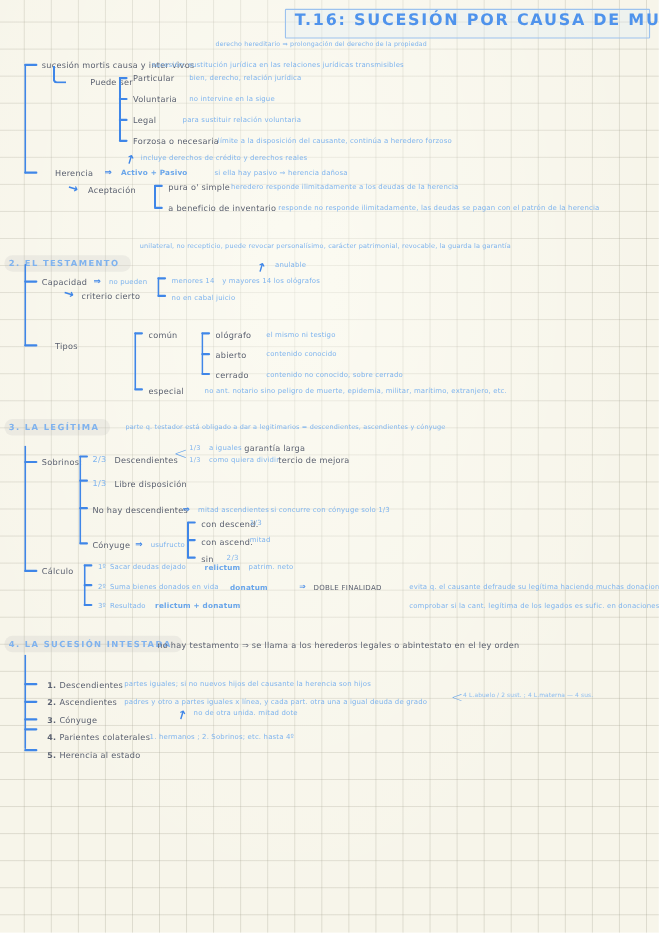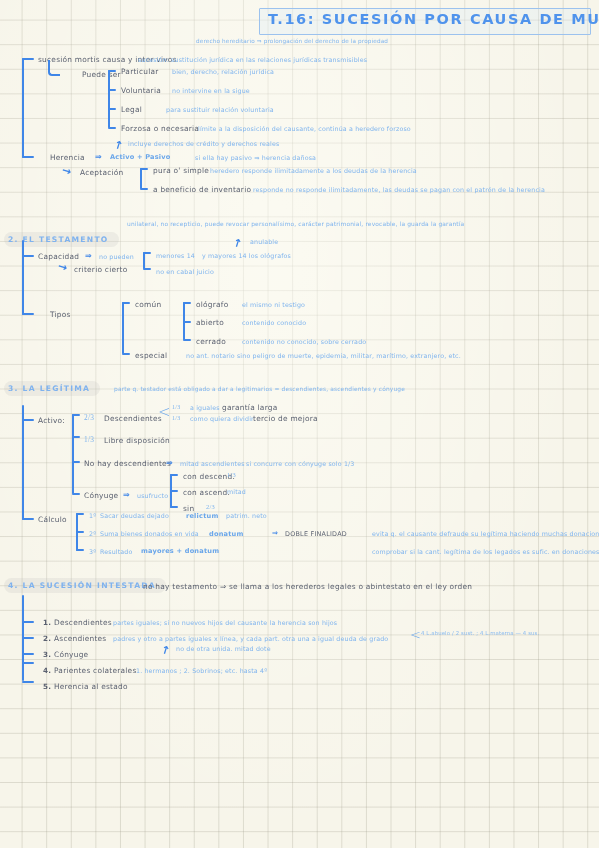--- a/index.html
+++ b/index.html
@@ -89,21 +89,20 @@
   .h-blue-b {
     color: #6aa6ea;
     font-size: 6.6px;
     font-weight: bold;
     letter-spacing: 0.2px;
   }
   .h-frac {
     color: #7fb4ee;
     font-size: 7.4px;
     letter-spacing: 0.3px;
-    font-family: Liberation Serif, serif;
   }
   .h-tiny {
     color: #8cbcf0;
     font-size: 5.4px;
     letter-spacing: 0.1px;
   }
   .arrow {
     color: #3f86e8;
     font-size: 8px;
     font-weight: bold;
@@ -273,21 +272,21 @@
   <div class="ink h-dark blurry" style="left:135px; top:351px;">especial</div>
   <div class="ink h-blue blurry" style="left:186px; top:352px;">no ant. notario sino peligro de muerte, epidemia, militar, marítimo, extranjero, etc.</div>
 
   <div class="sec-head" style="left:4px; top:381px;">3. LA LEGÍTIMA</div>
   <div class="ink h-blue blurry" style="left:114px; top:386px; font-size:5.9px;">parte q. testador está obligado a dar a legitimarios = descendientes, ascendientes y cónyuge</div>
 
   <div class="spine" style="left:22px; top:405px; height:115px;"></div>
   <div class="hline" style="left:22px; top:419px; width:12px;"></div>
   <div class="hline" style="left:22px; top:518px; width:12px;"></div>
 
-  <div class="ink h-dark blurry" style="left:38px; top:416px;">Activo:</div>
+  <div class="ink h-dark blurry" style="left:38px; top:416px;">Sobrinos:</div>
 
   <div class="bracket" style="left:72px; top:414px; height:80px;"></div>
   <div class="tick" style="left:72px; top:414px;"></div>
   <div class="tick" style="left:72px; top:436px;"></div>
   <div class="tick" style="left:72px; top:461px;"></div>
   <div class="tick" style="left:72px; top:493px;"></div>
 
   <div class="ink h-frac blurry" style="left:84px; top:413px;">2/3</div>
   <div class="ink h-dark blurry" style="left:104px; top:414px;">Descendientes</div>
 
@@ -340,21 +339,21 @@
 
   <div class="ink h-blue blurry" style="left:89px; top:530px;">2º</div>
   <div class="ink h-blue blurry" style="left:100px; top:530px;">Suma bienes donados en vida</div>
   <div class="ink h-blue-b blurry" style="left:209px; top:530px;">donatum</div>
   <div class="ink arrow" style="left:272px; top:529px; font-size:7px;">⇒</div>
   <div class="ink h-dark blurry" style="left:285px; top:530px; font-size:6.4px;">DOBLE FINALIDAD</div>
   <div class="ink h-blue blurry" style="left:372px; top:530px;">evita q. el causante defraude su legítima haciendo muchas donaciones</div>
 
   <div class="ink h-blue blurry" style="left:89px; top:548px;">3º</div>
   <div class="ink h-blue blurry" style="left:100px; top:548px;">Resultado</div>
-  <div class="ink h-blue-b blurry" style="left:141px; top:547px;">mayores + donatum</div>
+  <div class="ink h-blue-b blurry" style="left:141px; top:547px;">relictum + donatum</div>
   <div class="ink h-blue blurry" style="left:372px; top:548px;">comprobar si la cant. legítima de los legados es sufic. en donaciones</div>
 
   <div class="sec-head" style="left:4px; top:578px;">4. LA SUCESIÓN INTESTADA</div>
   <div class="ink h-dark blurry" style="left:143px; top:582px;">no hay testamento ⇒ se llama a los herederos legales o abintestato en el ley orden</div>
 
   <div class="spine" style="left:22px; top:595px; height:86px;"></div>
   <div class="hline" style="left:22px; top:621px; width:12px;"></div>
   <div class="hline" style="left:22px; top:637px; width:12px;"></div>
   <div class="hline" style="left:22px; top:653px; width:12px;"></div>
   <div class="hline" style="left:22px; top:662px; width:12px;"></div>

